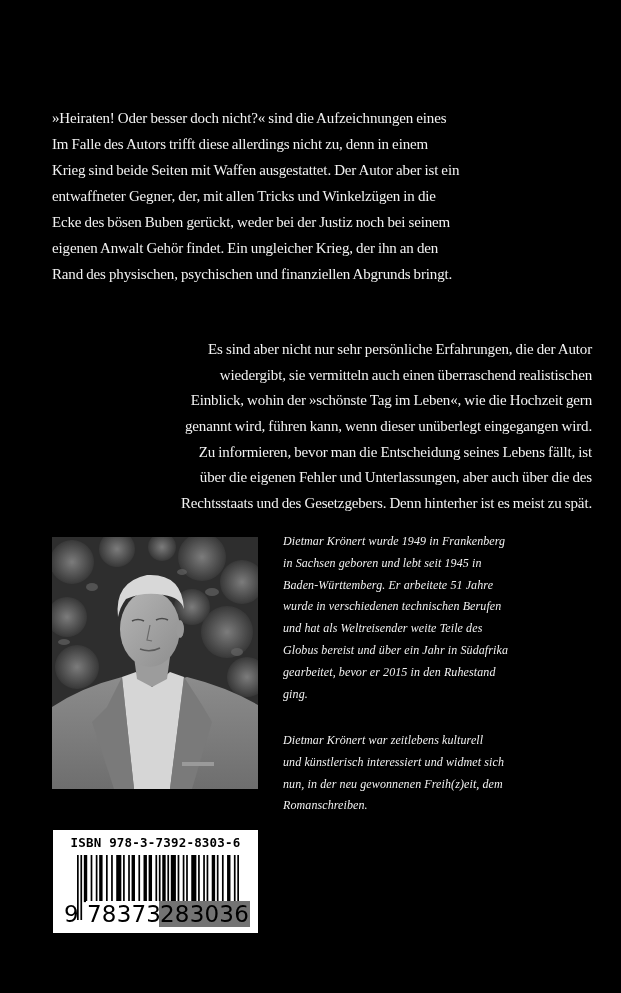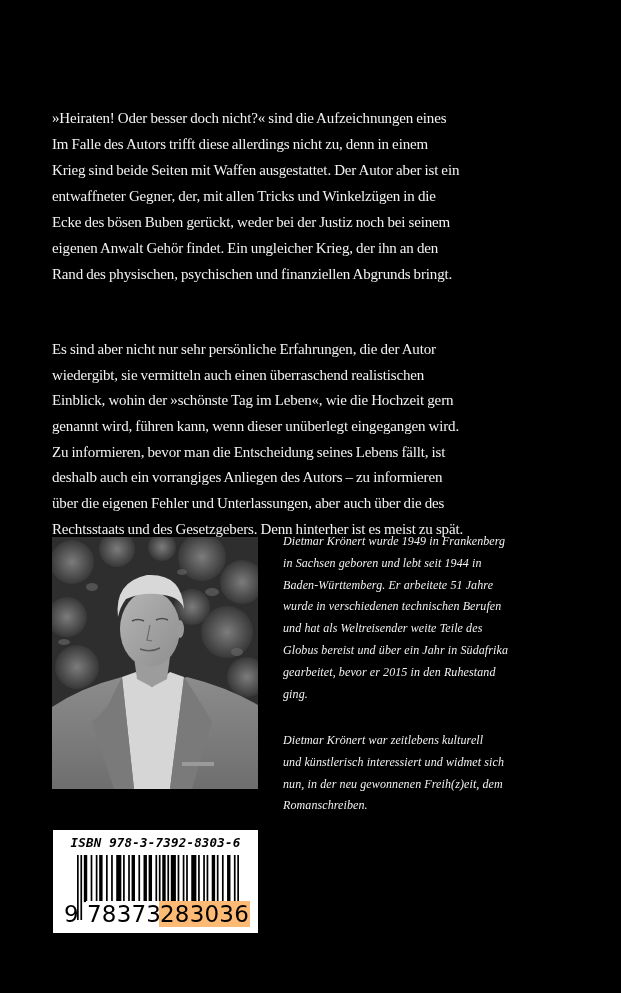--- a/index.html
+++ b/index.html
@@ -22,21 +22,21 @@
     font-size: 15px;
     line-height: 26px;
     letter-spacing: -0.15px;
     word-spacing: -0.4px;
     white-space: nowrap;
     margin-top: 43px;
   }
   #blurb-p1 { top: 62px; }
   #blurb-p2 { top: 294px; line-height: 25.7px; }
   .blurb .line { display: block; height: 26px; }
-  #blurb-p2 .line { height: 25.7px; }
+  #blurb-p2 .line { height: 25.7px; text-align: right; }
 
   .photo {
     position: absolute;
     left: 52px;
     top: 537px;
     width: 206px;
     height: 252px;
     overflow: hidden;
     background: #3a3a3a;
   }
@@ -68,21 +68,20 @@
   .isbn-label {
     position: absolute;
     left: 0;
     right: 0;
     top: 5px;
     text-align: center;
     font-family: "DejaVu Sans Mono", "Liberation Mono", monospace;
     font-size: 12.5px;
     font-weight: bold;
     letter-spacing: 0.2px;
-    font-style: italic;
   }
   .bars {
     position: absolute;
     left: 24px;
     top: 25px;
     width: 162px;
     height: 65px;
   }
   .bars svg { display: block; width: 100%; height: 100%; }
   .ean-digits {
@@ -97,21 +96,21 @@
     color: #000;
   }
   .ean-first { position: absolute; left: 0; top: 0; }
   .ean-left {
     position: absolute; left: 22px; top: 0;
     background: #fff; padding: 0 1px;
     letter-spacing: 0.2px;
   }
   .ean-right {
     position: absolute; left: 95px; top: 0;
-    background: #fdba74; padding: 0 1px;
+    background: #737373; padding: 0 1px;
     letter-spacing: 0.2px;
   }
 </style>
 </head>
 <body>
 
 <div>
 
   <div class="blurb" id="blurb-p1">
     <span class="line">»Heiraten! Oder besser doch nicht?« sind die Aufzeichnungen eines</span>
@@ -122,21 +121,20 @@
     <span class="line">eigenen Anwalt Gehör findet. Ein ungleicher Krieg, der ihn an den</span>
     <span class="line">Rand des physischen, psychischen und finanziellen Abgrunds bringt.</span>
   </div>
 
   <div class="blurb" id="blurb-p2">
     <span class="line">Es sind aber nicht nur sehr persönliche Erfahrungen, die der Autor</span>
     <span class="line">wiedergibt, sie vermitteln auch einen überraschend realistischen</span>
     <span class="line">Einblick, wohin der »schönste Tag im Leben«, wie die Hochzeit gern</span>
     <span class="line">genannt wird, führen kann, wenn dieser unüberlegt eingegangen wird.</span>
     <span class="line">Zu informieren, bevor man die Entscheidung seines Lebens fällt, ist</span>
-    <span class="line">deshalb auch ein vorrangiges Anliegen des Autors – zu informieren</span>
     <span class="line">über die eigenen Fehler und Unterlassungen, aber auch über die des</span>
     <span class="line">Rechtsstaats und des Gesetzgebers. Denn hinterher ist es meist zu spät.</span>
   </div>
 
   <div class="photo" title="Schwarz-Weiß-Porträt von Dietmar Krönert vor Blattwerk">
     <svg viewBox="0 0 206 252" preserveAspectRatio="none">
       <defs>
         <radialGradient id="leaf" cx="50%" cy="50%" r="50%">
           <stop offset="0%" stop-color="#8a8a8a"></stop>
           <stop offset="100%" stop-color="#3a3a3a"></stop>
@@ -192,21 +190,21 @@
 
       <path d="M98 88 L95 103 L100 104" stroke="#6a6a6a" stroke-width="1.2" fill="none"></path>
       <path d="M88 112 Q98 116 108 111" stroke="#5a5a5a" stroke-width="1.4" fill="none"></path>
 
       <ellipse cx="128" cy="92" rx="4" ry="9" fill="#9a9a9a"></ellipse>
     </svg>
   </div>
 
   <div class="bio" id="bio-p1">
     <span class="line">Dietmar Krönert wurde 1949 in Frankenberg</span>
-    <span class="line">in Sachsen geboren und lebt seit 1944 in</span>
+    <span class="line">in Sachsen geboren und lebt seit 1945 in</span>
     <span class="line">Baden-Württemberg. Er arbeitete 51 Jahre</span>
     <span class="line">wurde in verschiedenen technischen Berufen</span>
     <span class="line">und hat als Weltreisender weite Teile des</span>
     <span class="line">Globus bereist und über ein Jahr in Südafrika</span>
     <span class="line">gearbeitet, bevor er 2015 in den Ruhestand</span>
     <span class="line">ging.</span>
   </div>
 
   <div class="bio" id="bio-p2">
     <span class="line">Dietmar Krönert war zeitlebens kulturell</span>

